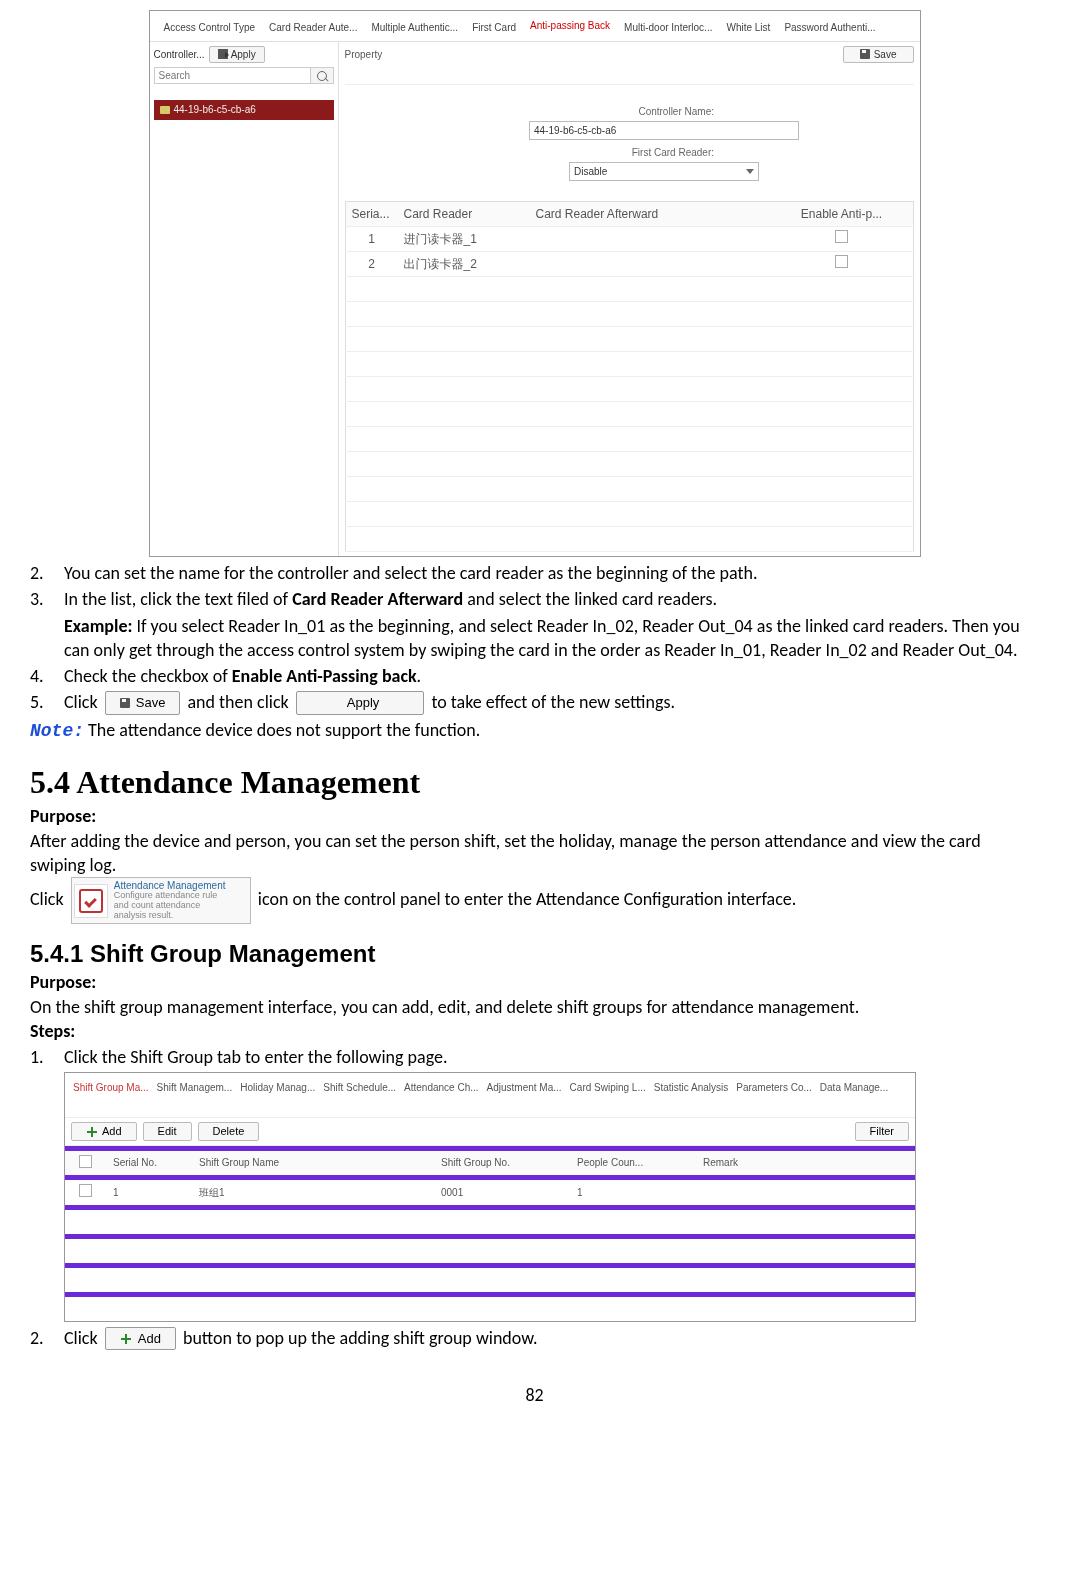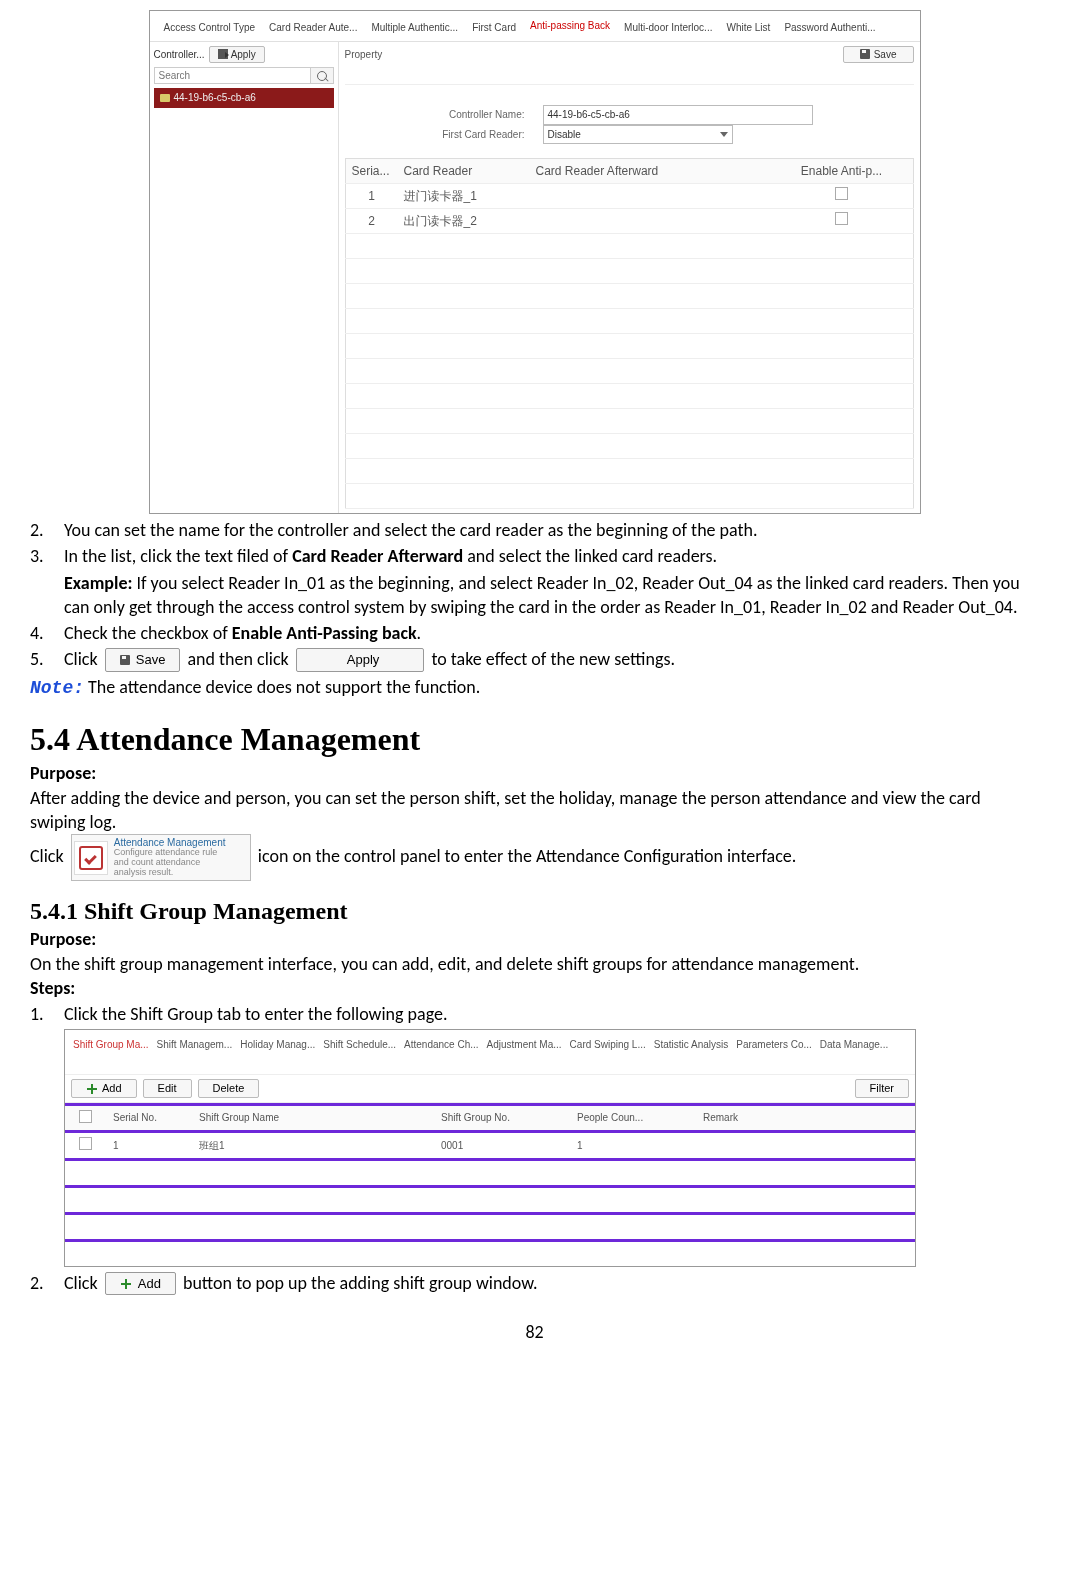--- a/index.html
+++ b/index.html
@@ -19,21 +19,21 @@
     text-align: center;
     font-size: 19px;
     font-weight: normal;
     padding-bottom: 2px;
     border-bottom: 1.5px solid #000;
     margin-bottom: 6px;
   }
   .footer-page {
     text-align: center;
     font-size: 18px;
-    margin-top: 24px;
+    margin-top: 32px;
   }
 
   
   .panel-shot {
     border: 1px solid #999;
     margin: 0 auto 4px auto;
     width: 770px;
     background: #fff;
     font-family: Tahoma, Arial, sans-serif;
     color: #333;
@@ -88,21 +88,21 @@
   }
   .panel-shot .apply-icon::after {
     content:""; position:absolute; left:7px; top:3px;
     width:0; height:0;
     border-top:3px solid transparent;
     border-bottom:3px solid transparent;
     border-left:4px solid #333;
   }
   .panel-shot .search-wrap {
     display: flex;
-    margin-bottom: 4px;
+    margin-bottom: 16px;
   }
   .panel-shot .search-input {
     flex: 1;
     border: 1px solid #ccc;
     font-size: 10px;
     padding: 2px 4px;
     min-width: 0;
   }
   .panel-shot .search-btn {
     width: 22px;
@@ -159,21 +159,21 @@
   .floppy-icon {
     width:10px; height:10px; background:#555; position:relative; border-radius:1px;
   }
   .floppy-icon::after{
     content:""; position:absolute; left:2px; top:1px; width:4px; height:3px; background:#f7f7f7;
   }
   .panel-shot .form-rows {
     padding: 20px 10px 10px 80px;
   }
   .panel-shot .form-row {
-    display:flex; align-items:center; gap:18px;
+    display:flex; align-items:center; margin-bottom:6px; gap:2px;flex-direction:column;
   }
   .panel-shot .form-row .flabel { width: 100px; text-align: right; color:#666; }
   .panel-shot .form-row .finput {
     border:1px solid #bbb; font-size:10px; padding:2px 4px; width: 260px; background:#fff;
   }
   .panel-shot .form-row .fselect {
     border:1px solid #bbb; font-size:10px; padding:2px 4px; width: 180px; background:#fff;
     display:flex; justify-content:space-between; align-items:center;
   }
   .panel-shot .inner-table {
@@ -241,21 +241,21 @@
   .cp-icon .cp-text { font-size:9px; color:#888; line-height:1.1; }
   .cp-icon .cp-text .cp-title { color:#2a6aa0; font-size:10px; }
 
   .h2 {
     font-family: "Times New Roman", serif;
     font-size: 32px;
     font-weight: bold;
     margin: 18px 0 0 0;
   }
   .h3 {
-    font-family: Liberation Serif, serif;
+    font-family: Liberation Sans, sans-serif;
     font-size: 24px;
     font-weight: bold;
     margin: 14px 0 0 0;
   }
 
   
   .shift-shot {
     border: 1px solid #999;
     width: 850px;
     margin-left: 34px;
@@ -276,21 +276,21 @@
     display:flex; justify-content:space-between; align-items:center;
     padding: 4px 6px; border-bottom:1px solid #eee;
   }
   .shift-shot .toolbar .left { display:flex; gap:6px; }
   .shift-shot .tool-btn {
     border:1px solid #bbb; background:#f7f7f7; font-size:11px;
     padding:1px 14px; border-radius:2px; display:inline-flex; align-items:center; gap:4px;
   }
   .shift-shot .tbl { width:100%; border-collapse:collapse; font-size:10px; }
   .shift-shot .tbl th, .shift-shot .tbl td {
-    padding:4px 8px; text-align:left; color:#555; border-top:3px solid #6d28d9;
+    padding:4px 8px; text-align:left; color:#555; border-top:5px solid #6d28d9;
   }
   .shift-shot .tbl th { background:#fafafa; font-weight:normal; }
   .shift-shot .tbl td.center, .shift-shot .tbl th.center { text-align:center; }
   .shift-shot .blank td { height:16px; }
 
   .chev-down {
     width:0; height:0; border-left:4px solid transparent; border-right:4px solid transparent;
     border-top:5px solid #666; display:inline-block;
   }
 </style>

